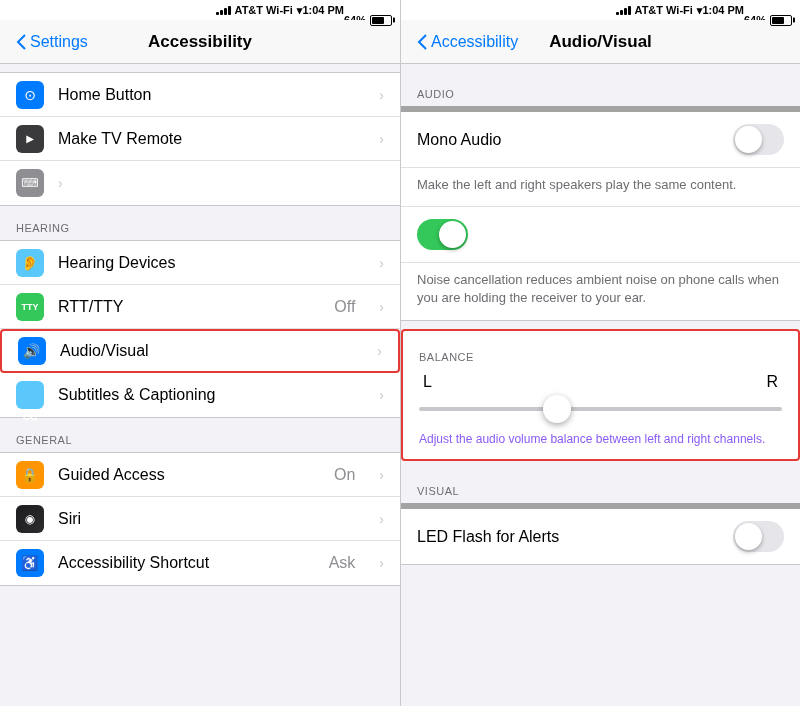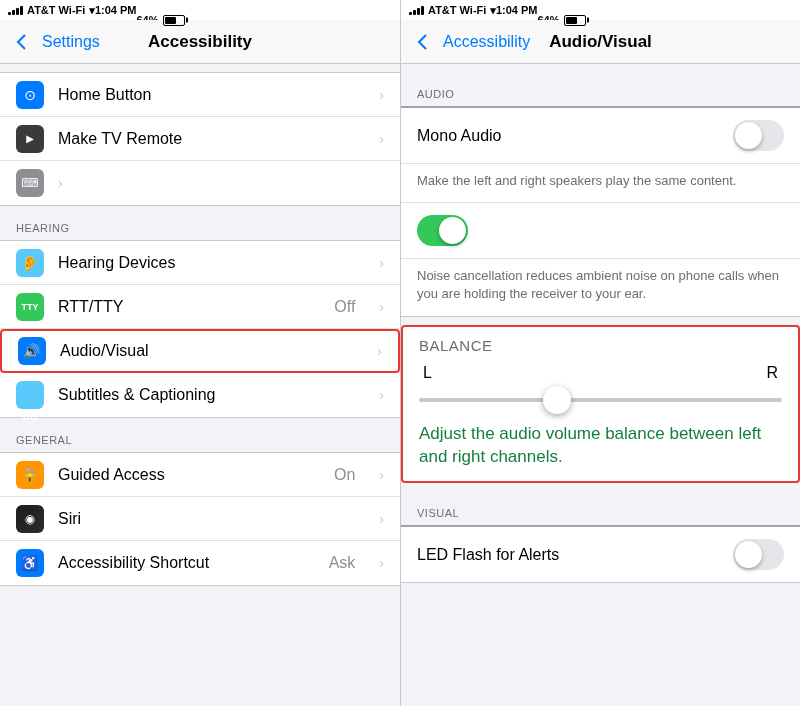--- a/index.html
+++ b/index.html
@@ -8,21 +8,21 @@
       background: #f2f2f7;
       display: flex;
       width: 800px;
       height: 706px;
       overflow: hidden;
     }
 
     
     .status-bar {
       display: flex;
-      justify-content: flex-start;
+      justify-content: flex-end;
       align-items: center;
       height: 20px;
       padding: 8px 8px;
       background: #fff;
       font-size: 11px;
       font-weight: 600;
     }
     .status-left { display: flex; align-items: center; gap: 4px; }
     .status-right { display: flex; align-items: center; gap: 4px; margin-top: 20px; }
     .signal-bars { display: flex; align-items: flex-end; gap: 1px; height: 10px; }
@@ -54,21 +54,21 @@
       padding: 8px 16px;
       display: flex;
       align-items: center;
       min-height: 44px;
     }
     .nav-back {
       color: #007aff;
       font-size: 16px;
       display: flex;
       align-items: center;
-      gap: 16px;
+      gap: 4px;
       cursor: pointer;
     }
     .nav-back svg { width: 10px; height: 16px; }
     .nav-title {
       font-size: 17px;
       font-weight: 600;
       color: #000;
       position: absolute;
       left: 50%;
       transform: translateX(-50%);
@@ -142,21 +142,21 @@
     .highlighted-row {
       border: 2px solid #e53935;
       border-radius: 4px;
     }
 
     
     .right-panel { border-left: 1px solid #c8c8cc; }
 
     .settings-group {
       background: #fff;
-      border-top: 2px solid #a3a3a3;
+      border-top: 6px solid #a3a3a3;
       border-bottom: 1px solid #c8c8cc;
       margin-bottom: 0;
     }
 
     .settings-row {
       display: flex;
       align-items: center;
       padding: 12px 16px;
       border-bottom: 1px solid #e0e0e0;
       background: #fff;
@@ -203,25 +203,26 @@
     .toggle-on .toggle-knob { left: 22px; }
 
     
     .balance-section {
       background: #fff;
       border: 2px solid #e53935;
       border-radius: 4px;
       margin: 0;
     }
     .balance-header {
-      font-size: 15px;
+      font-size: 11px;
       color: #6d6d72;
       text-transform: uppercase;
       letter-spacing: 0.5px;
       padding: 10px 16px 6px 16px;
+      margin-top: 10px;
     }
     .balance-lr {
       display: flex;
       justify-content: space-between;
       padding: 4px 20px;
       font-size: 16px;
       color: #000;
     }
     .slider-container {
       padding: 4px 16px 8px 16px;
@@ -248,22 +249,22 @@
       background: #fff;
       border-radius: 50%;
       box-shadow: 0 2px 6px rgba(0,0,0,0.35);
       position: absolute;
       top: 50%;
       transform: translateY(-50%);
       left: calc(38% - 14px);
       cursor: pointer;
     }
     .balance-desc {
-      font-size: 17px;
-      color: #15803d;
+      font-size: 12px;
+      color: #8b5cf6;
       padding: 4px 16px 12px 16px;
       line-height: 1.4;
     }
 
     .scroll-area {
       flex: 1;
       overflow-y: auto;
     }
 
     .spacer { height: 20px; }

